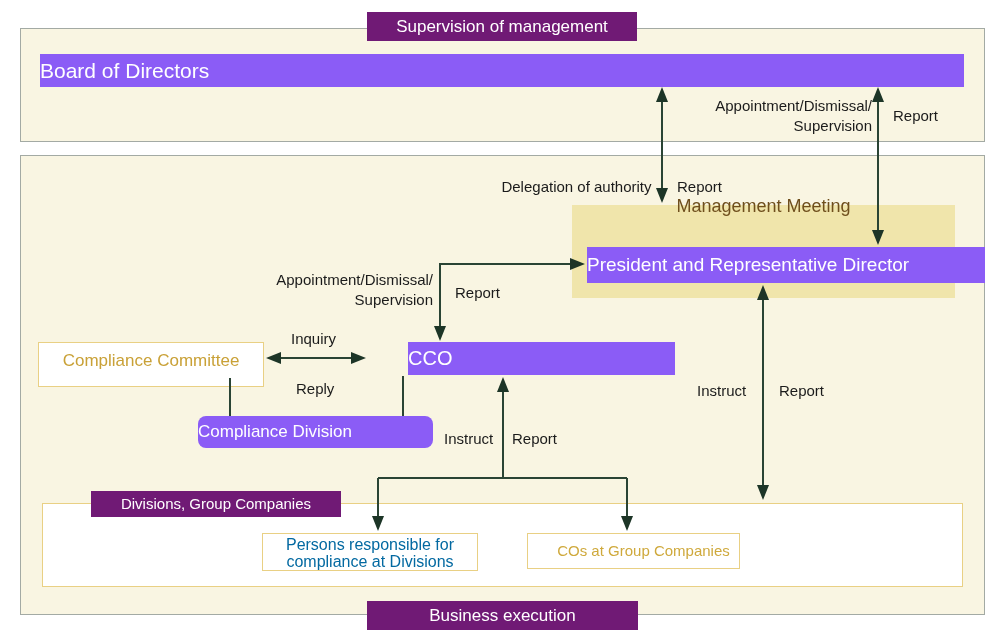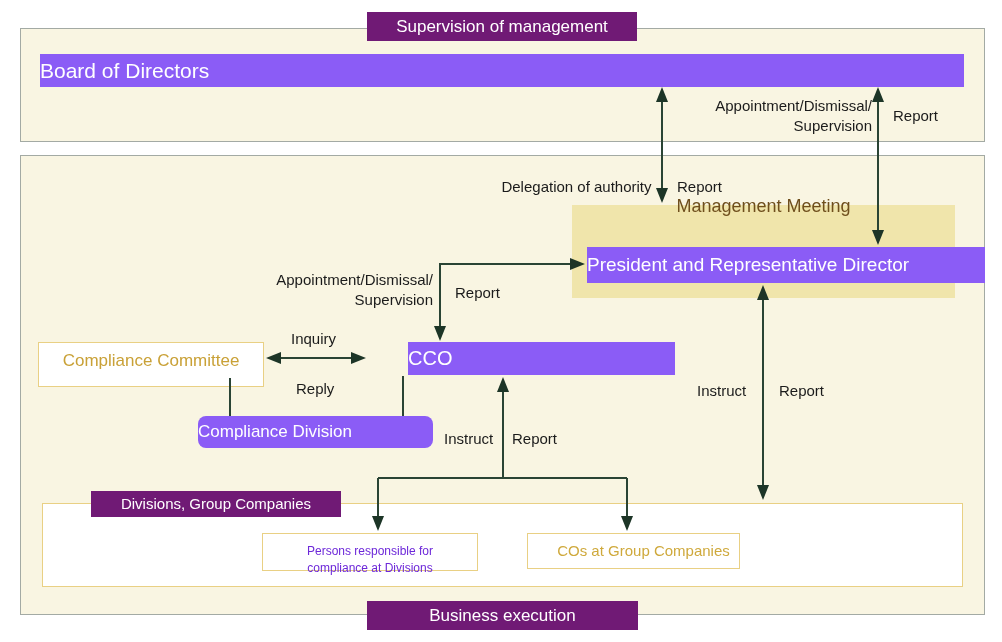--- a/index.html
+++ b/index.html
@@ -28,21 +28,21 @@
   .bar-division {left:198px;top:416px;width:235px;height:32px;font-size:17px;line-height:32px;border-radius:8px;}
 
   
   .mm-box {left:572px;top:205px;width:383px;height:93px;background:#f0e5ab;z-index:2;}
   .mm-title{left:572px;top:196px;width:383px;text-align:center;color:#6f4f1d;font-size:18px;z-index:3;}
 
   
   .wbox{background:#ffffff;border:1px solid #e9d084;text-align:center;z-index:3;}
   .box-committee{left:38px; top:342px;width:226px;height:45px;color:#c9a137;font-size:17px;line-height:35px;}
   .box-inner    {left:42px; top:503px;width:921px;height:84px;z-index:1;}
-  .box-persons  {left:262px;top:533px;width:216px;height:38px;color:#6d28d9;font-size:12px;line-height:17px;padding-top:9px;}
+  .box-persons  {left:262px;top:533px;width:216px;height:38px;color:#0369a1;font-size:16px;line-height:17px;padding-top:2px;}
   .box-cos      {left:527px;top:533px;width:213px;height:36px;color:#cfa93c;font-size:15px;line-height:34px;padding-left:20px;}
 
   
   .arrows{position:absolute;left:0;top:0;width:1002px;height:642px;z-index:5;pointer-events:none;}
   .arrows line, .arrows path{stroke:#2a4434;stroke-width:2;fill:none;}
   .arrows polygon{fill:#1d3527;stroke:none;}
 
   
   .elabel{position:absolute;color:#1b1b1b;font-size:15px;line-height:20px;z-index:6;white-space:nowrap;}
   .lbl-appt-top     {left:690px;top:96px; width:182px;text-align:right;}

